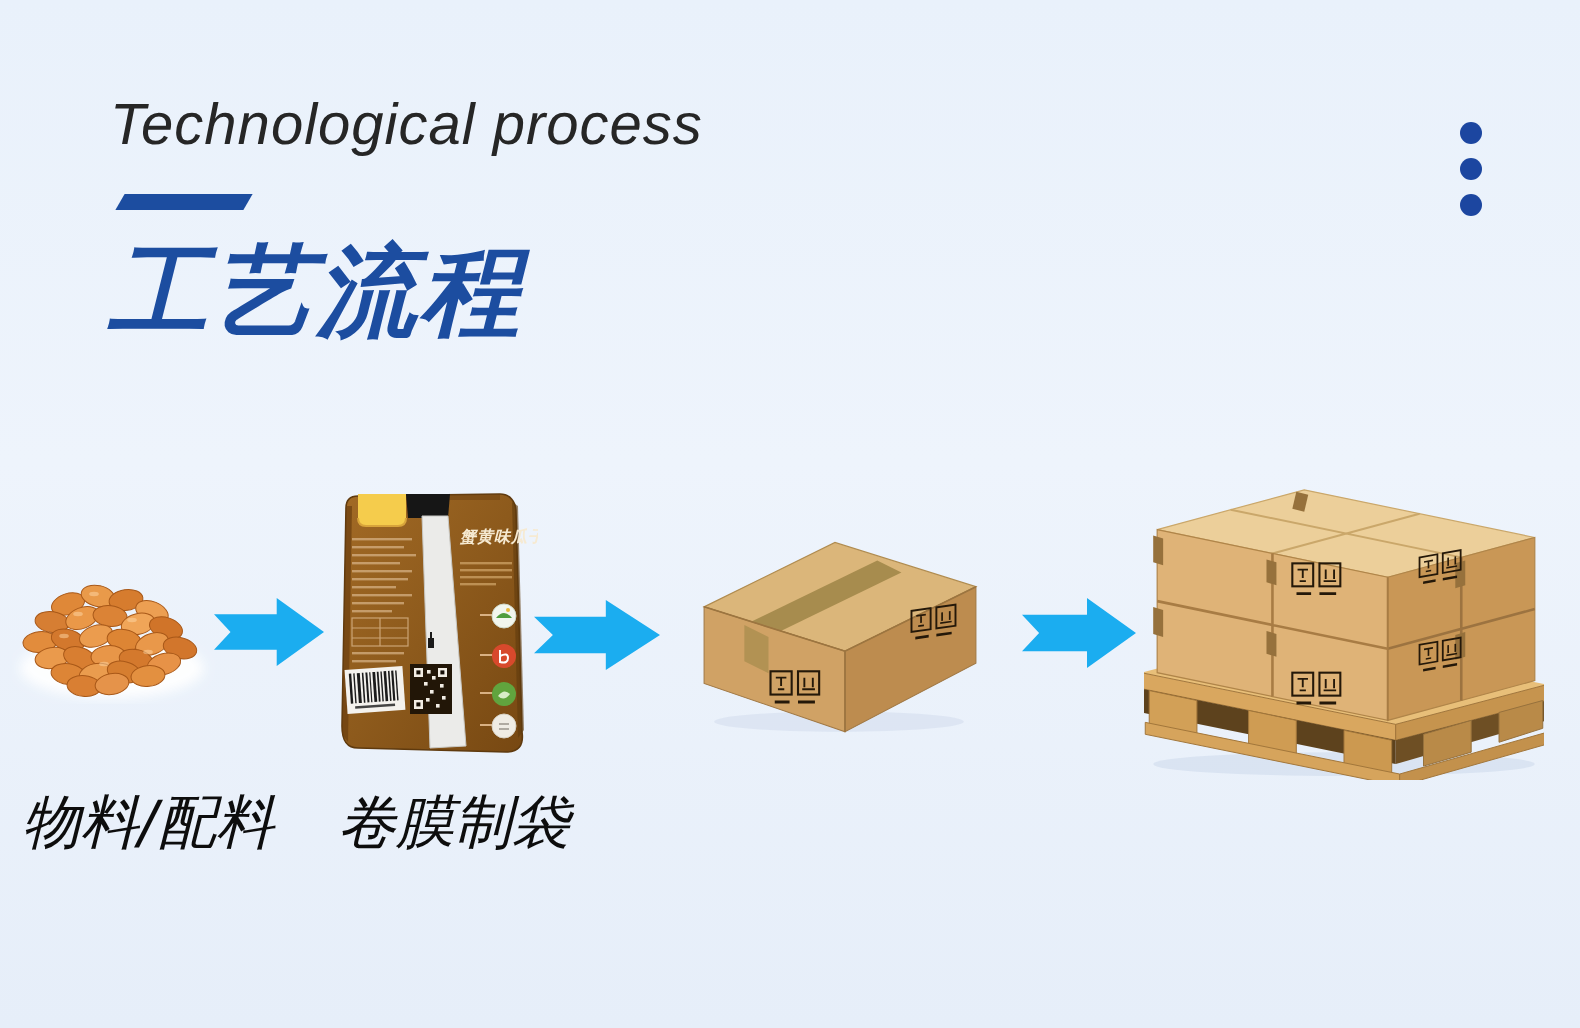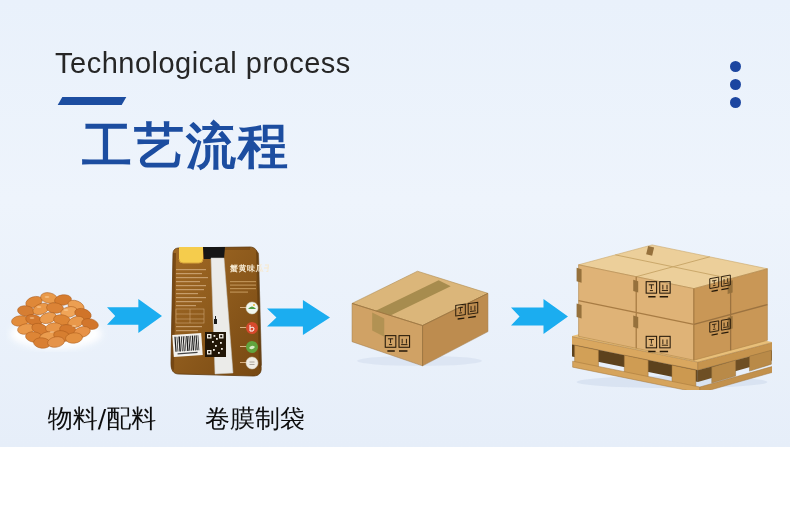--- a/index.html
+++ b/index.html
@@ -1,50 +1,49 @@
 <!DOCTYPE html>
 <html><head>
 <meta charset="utf-8">
 <style>
   * { margin:0; padding:0; box-sizing:border-box; }
   html,body { width:790px; height:514px; }
   .stage {
-    position:relative; width:790px; height:447px; overflow:hidden;
+    position:relative; width:790px; height:514px; overflow:hidden;
     background:linear-gradient(180deg,#e9f1fb 0%, #eef4fc 45%, #e6eef9 100%);
     font-family:"Liberation Sans","DejaVu Sans",sans-serif;
+    font-style:italic;
   }
   .title-en {
     position:absolute; left:55px; top:47px;
     font-size:29px; font-weight:400; color:#262626; letter-spacing:.5px;
   }
   .title-dash {
     position:absolute; left:60px; top:97px; width:64px; height:8px;
     background:#1c4da0; transform:skewX(-30deg);
   }
   .title-zh {
     position:absolute; left:54px; top:113px;
     font-size:50px; font-weight:900; color:#1c4da0; letter-spacing:2px;
     font-family:"DejaVu Sans",sans-serif;
-    margin-left:28px;
   }
   .dots { position:absolute; left:730px; top:61px; width:12px; }
   .dot { width:11px; height:11px; border-radius:50%; background:#1c46a0; margin-bottom:7px; }
   .flow-img { position:absolute; }
   .arrow {
     position:absolute; background:#1badf0;
     clip-path:polygon(0 24%, 57% 24%, 57% 0, 100% 50%, 57% 100%, 57% 76%, 0 76%, 15% 50%);
   }
   .arrow-1 { left:107px; top:299px; width:55px; height:34px; }
   .arrow-2 { left:267px; top:300px; width:63px; height:35px; }
   .arrow-3 { left:511px; top:299px; width:57px; height:35px; }
   .step-label {
-    position:absolute; top:402px; transform:translateX(-50%);
-    font-size:25px; font-weight:500; color:#0d0d0d; white-space:nowrap;
+    position:absolute; top:392px; transform:translateX(-50%);
+    font-size:29px; font-weight:500; color:#0d0d0d; white-space:nowrap;
     font-family:"DejaVu Sans",sans-serif;
-    margin-left:28px;
   }
   .lb-0 { left:74px; } .lb-1 { left:227px;text-align:center; } .lb-2 { left:424px; } .lb-3 { left:668px; }
 </style>
 </head>
 <body>
 
 <div class="stage">
 
   <svg width="0" height="0" style="position:absolute" aria-hidden="true">
     <defs>

